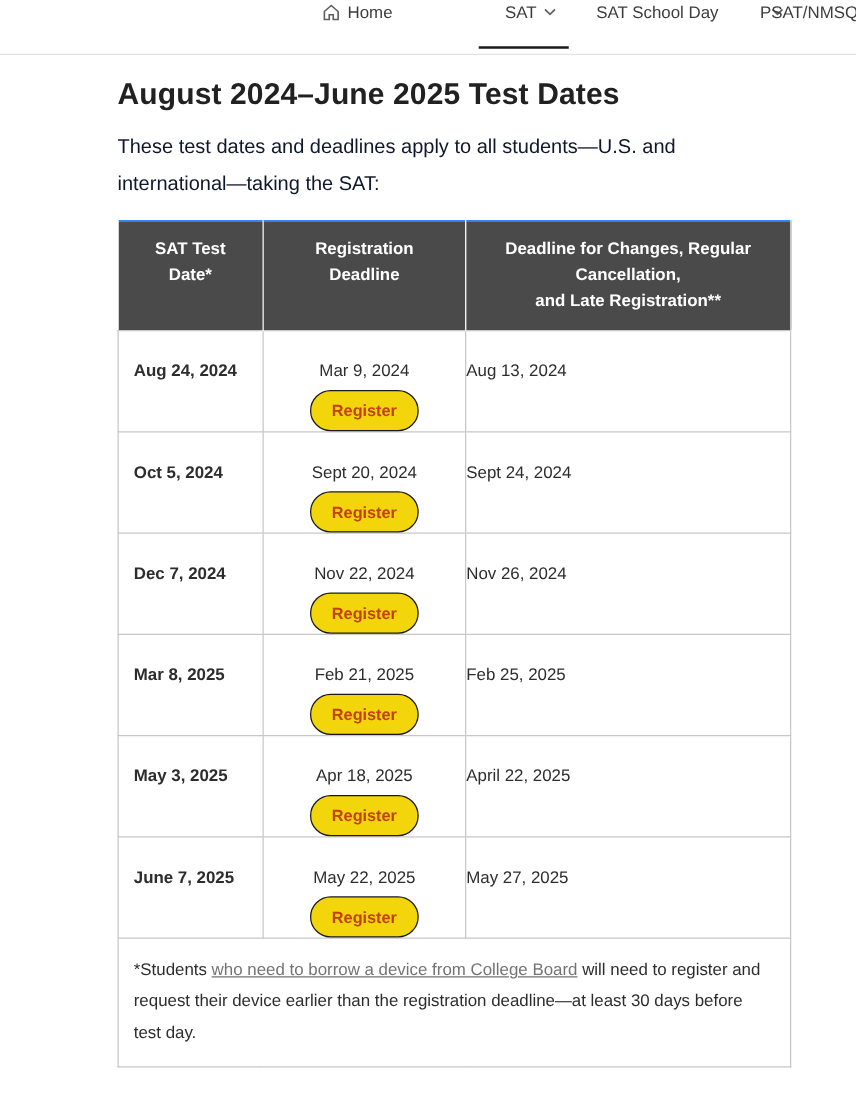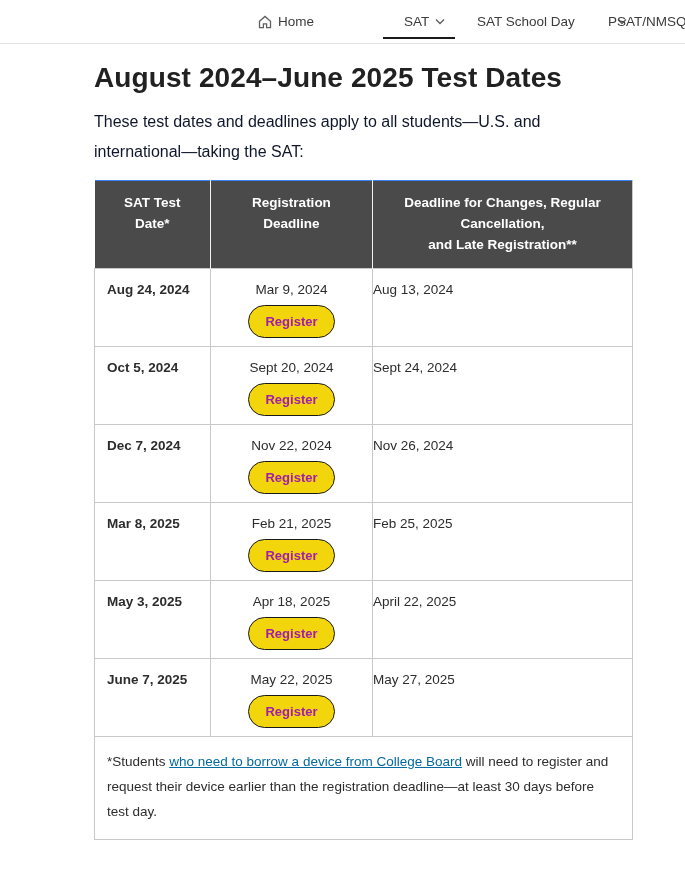--- a/index.html
+++ b/index.html
@@ -24,21 +24,21 @@
     left: 14px;
     top: 11px;
     font-size: 17px;
     font-weight: 700;
     color: #1b1b1b;
     letter-spacing: 0.1px;
     cursor: pointer;
   }
   .nav-item {
     position: absolute;
-    top: 14px;
+    top: 2px;
     font-size: 13.5px;
     color: #3c3c3c;
     display: flex;
     align-items: center;
     gap: 6px;
     white-space: nowrap;
     cursor: pointer;
   }
   .nav-home { left: 258px; }
   .nav-sat  { left: 404px; }
@@ -50,21 +50,21 @@
     left: 383px;
     top: 37px;
     width: 72px;
     height: 2px;
     background: #1b1b1b;
   }
 
   
   .content { padding: 18px 0 0 94px; width: 632px; }
   .page-title {
-    font-size: 28px;
+    font-size: 24px;
     font-weight: 700;
     color: #212121;
     letter-spacing: 0.1px;
   }
   .intro {
     margin-top: 13px;
     font-size: 16px;
     line-height: 1.85;
     color: #0f172a;
     max-width: 478px;
@@ -96,56 +96,56 @@
   }
   table.dates thead th:last-child { border-right: 1px solid #c8c8c8; }
   table.dates thead th .th-text { white-space: pre-line; }
 
   table.dates td {
     border: 1px solid #c8c8c8;
     vertical-align: top;
     height: 78px;
     font-size: 13.5px;
     color: #2d2d2d;
-    padding-top: 13px;
+    padding-top: 24px;
     background: #fff;
   }
   td.cell-testdate {
     font-weight: 700;
     color: #1b1b1b;
     padding-left: 12px;
   }
   td.cell-reg { text-align: center; }
   td.cell-changes { }
 
   .register-btn {
     display: inline-block;
     margin-top: 8px;
     background: #f2d50a;
     border: 1.5px solid #1a1a1a;
     border-radius: 18px;
     padding: 9px 16px;
     font-family: inherit;
     font-size: 13px;
     font-weight: 700;
-    color: #a21caf;
+    color: #c2410c;
     cursor: pointer;
     line-height: 1;
   }
 
   table.dates tfoot td {
     height: auto;
     padding: 13px 12px 14px 12px;
     font-size: 13.5px;
     line-height: 1.85;
     color: #2d2d2d;
   }
   .note { max-width: 512px; }
   .note a {
-    color: #0369a1;
+    color: #737373;
     text-decoration: underline;
     cursor: pointer;
   }
 </style>
 </head>
 <body>
 
 <header class="topbar">
 
   <div class="nav-item nav-home">

